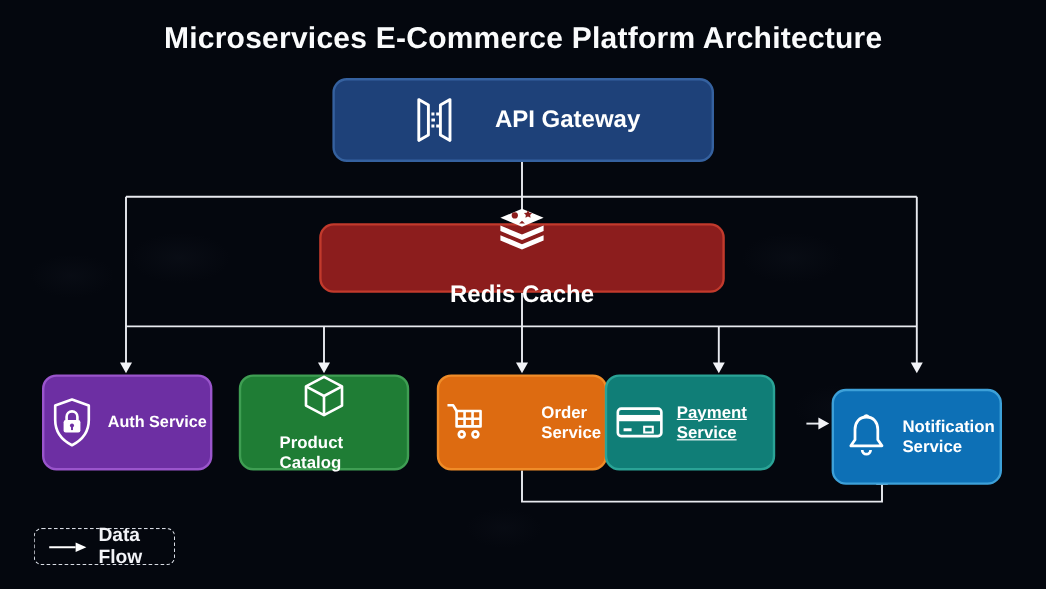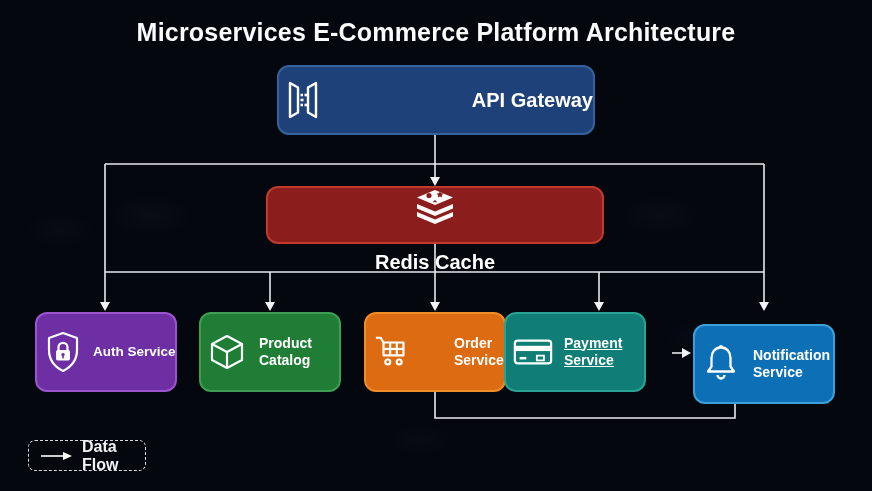--- a/index.html
+++ b/index.html
@@ -13,21 +13,21 @@
       radial-gradient(45px 24px at 420px 440px, rgba(38,46,60,.10), transparent 70%),
       #04070e;
     font-family:"Liberation Sans", sans-serif;color:#fff;
   }
   .title{
     position:absolute;top:18px;left:0;width:100%;text-align:center;
     font-size:25px;font-weight:bold;letter-spacing:.2px;color:#fafbfc;
   }
   .node{
     position:absolute;box-sizing:border-box;border:2px solid;border-radius:12px;
-    display:flex;align-items:center;justify-content:space-between;
+    display:flex;align-items:center;justify-content:center;
     color:#fff;font-weight:bold;
   }
   .node .icon{display:flex;align-items:center;justify-content:center;flex:0 0 auto;}
   .node .label{line-height:1.25;}
   #node-api-gateway{left:277px;top:65px;width:318px;height:70px;gap:26px;font-size:20px;}
   #node-redis-cache{left:266px;top:186px;width:338px;height:58px;gap:20px;font-size:20px;}
   .svc{top:312px;width:142px;height:80px;gap:10px;font-size:14px;padding:0 6px;}
   #node-auth{left:35px;}
   #node-product{left:199px;}
   #node-order{left:364px;gap:40px;}
@@ -119,21 +119,21 @@
         <path d="M20 3 L34 8 V20 C34 30 28 37 20 41 C12 37 6 30 6 20 V8 Z" stroke="#fff" stroke-width="2.2" fill="none" stroke-linejoin="round"></path>
         <path d="M15.5 20.5 v-3.2 a4.5 4.5 0 0 1 9 0 v3.2" stroke="#fff" stroke-width="2.2" fill="none"></path>
         <rect x="13" y="20" width="14" height="10.5" rx="1.8" fill="#fff"></rect>
         <circle cx="20" cy="24.6" r="1.7" style="fill: rgb(109, 47, 163);"></circle>
         <rect x="19.2" y="25.4" width="1.6" height="3" style="fill: rgb(109, 47, 163);"></rect>
       </svg>
     </span>
     <span class="label">Auth Service</span>
   </div>
 
-  <div class="node svc" id="node-product" style="background: rgb(31, 125, 53); border-color: rgb(63, 158, 83);">
+  <div class="node svc" id="node-product" style="background: rgb(31, 125, 53); border-color: rgb(63, 158, 83); flex-direction: column;">
     <span class="icon">
       <svg width="40" height="40" viewBox="0 0 40 40">
         <g stroke="#fff" stroke-width="2.2" fill="none" stroke-linejoin="round">
           <path d="M20 4 L35 12 V28 L20 36 L5 28 V12 Z"></path>
           <path d="M5 12 L20 20 L35 12"></path>
           <path d="M20 20 V36"></path>
         </g>
       </svg>
     </span>
     <span class="label">Product Catalog</span>

